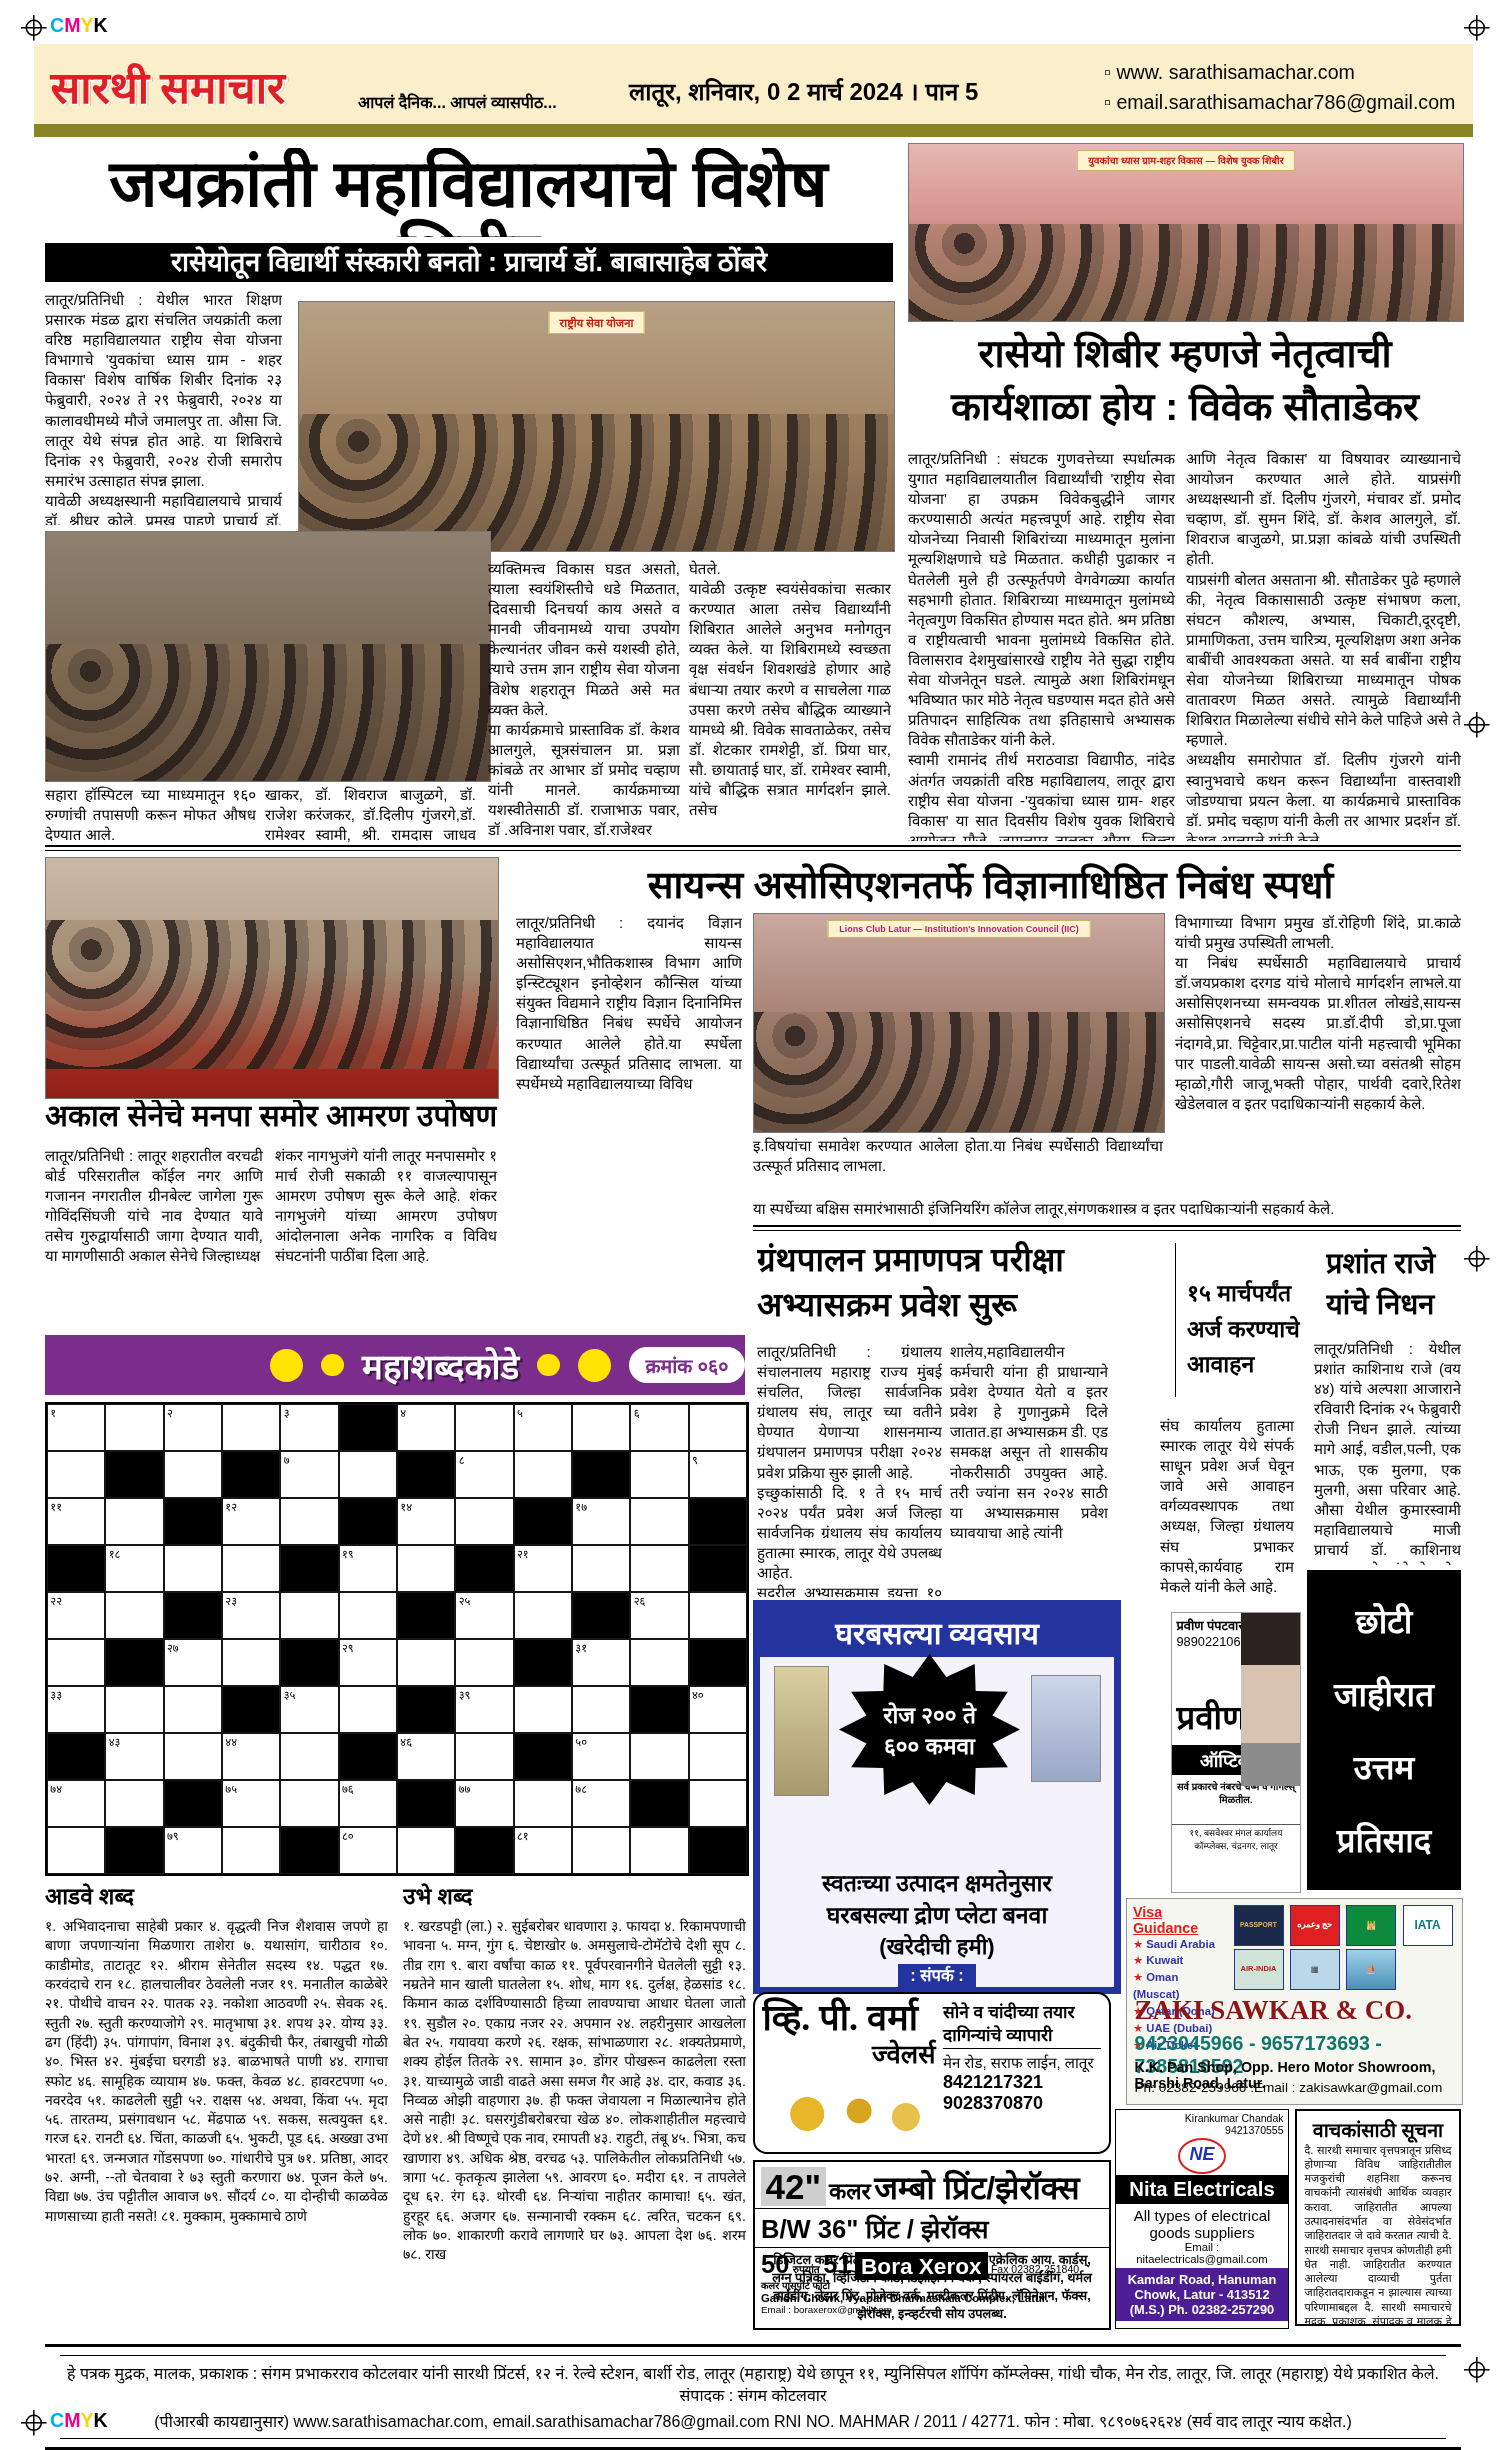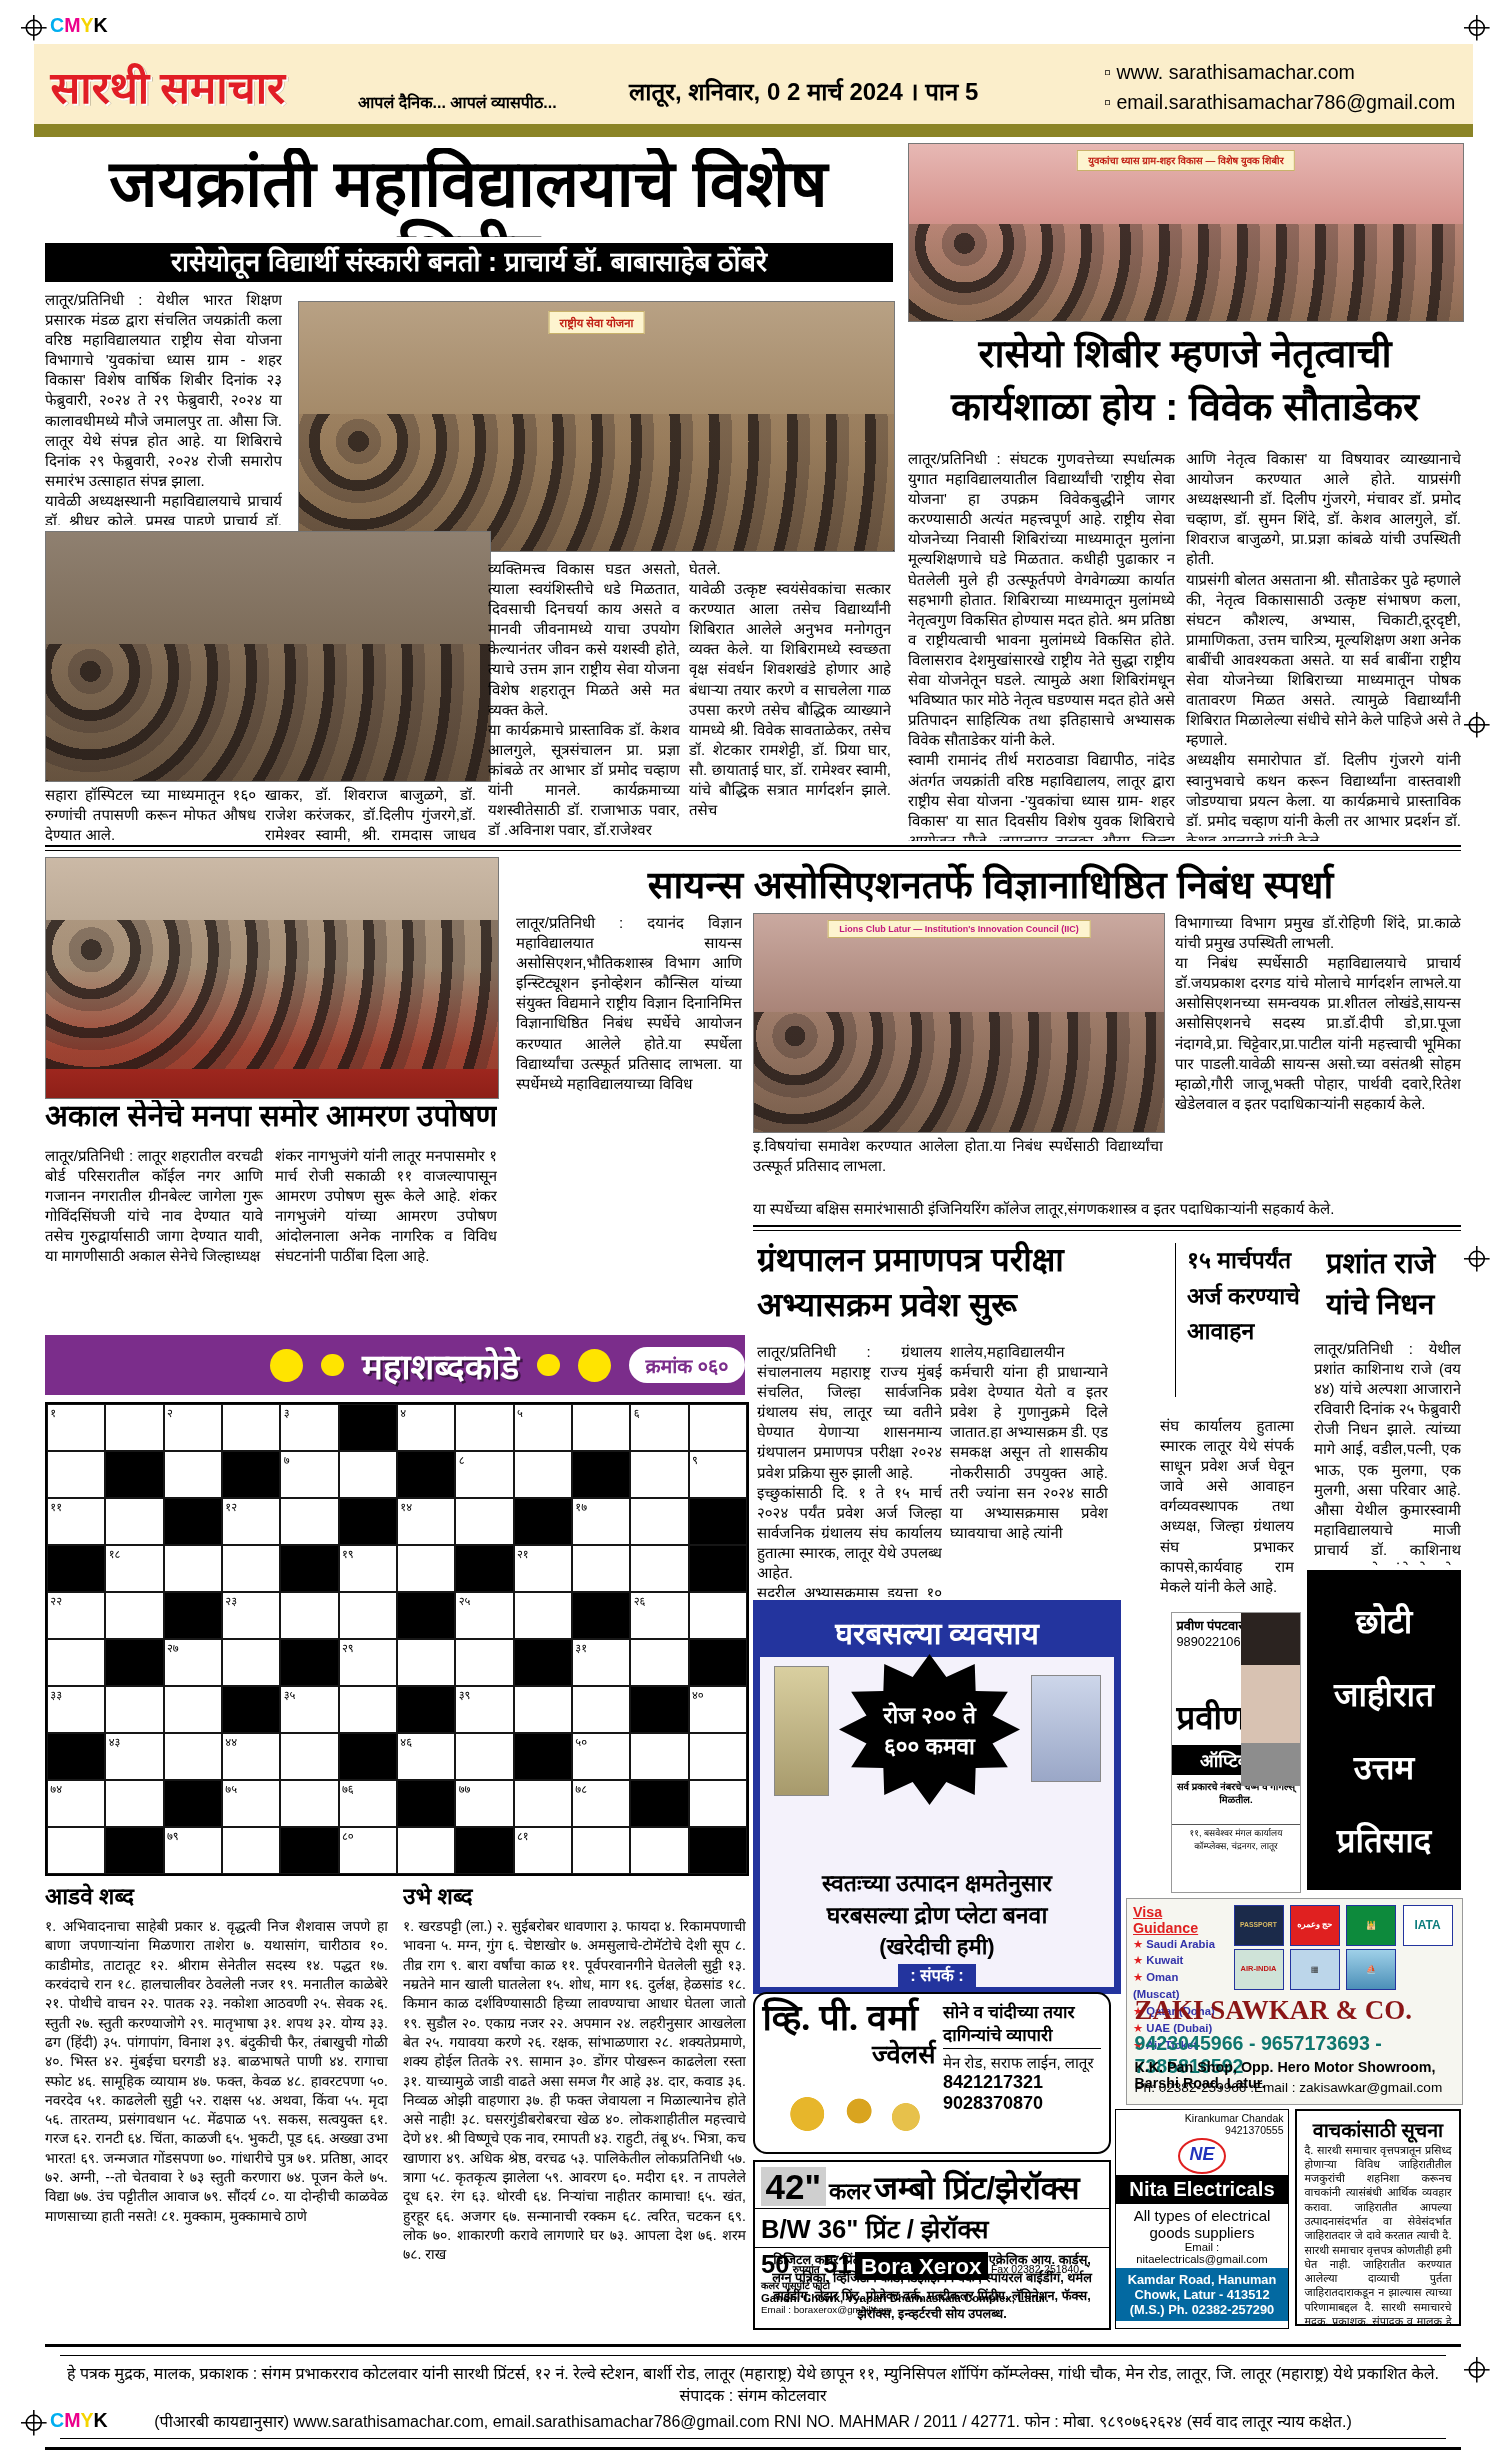--- a/index.html
+++ b/index.html
@@ -149,21 +149,21 @@
   </div>
   <div class="col" style="left:753px;top:1136px;width:410px;height:60px;">इ.विषयांचा समावेश करण्यात आलेला होता.या निबंध स्पर्धेसाठी विद्यार्थ्यांचा उत्स्फूर्त प्रतिसाद लाभला.</div>
   <div class="col" style="left:1175px;top:913px;width:286px;height:283px;">विभागाच्या विभाग प्रमुख डॉ.रोहिणी शिंदे, प्रा.काळे यांची प्रमुख उपस्थिती लाभली.
 या निबंध स्पर्धेसाठी महाविद्यालयाचे प्राचार्य डॉ.जयप्रकाश दरगड यांचे मोलाचे मार्गदर्शन लाभले.या असोसिएशनच्या समन्वयक प्रा.शीतल लोखंडे,सायन्स असोसिएशनचे सदस्य प्रा.डॉ.दीपी डो,प्रा.पूजा नंदागवे,प्रा. चिट्टेवार,प्रा.पाटील यांनी महत्त्वाची भूमिका पार पाडली.यावेळी सायन्स असो.च्या वसंतश्री सोहम म्हाळो,गौरी जाजू,भक्ती पोहार, पार्थवी दवारे,रितेश खेडेलवाल व इतर पदाधिकाऱ्यांनी सहकार्य केले.</div>
   <div class="col" style="left:753px;top:1199px;width:708px;height:22.6px;white-space:nowrap;">या स्पर्धेच्या बक्षिस समारंभासाठी इंजिनियरिंग कॉलेज लातूर,संगणकशास्त्र व इतर पदाधिकाऱ्यांनी सहकार्य केले.</div>
 
   <div class="rule-d" style="left:753px;top:1225px;width:708px;"></div>
 
   <div class="headline" style="left:757px;top:1238px;width:410px;height:95px;font-size:33px;line-height:1.35;">ग्रंथपालन प्रमाणपत्र परीक्षा अभ्यासक्रम प्रवेश सुरू</div>
   <div class="vrule" style="left:1175px;top:1243px;height:154px;"></div>
-  <div class="headline" style="left:1187px;top:1243px;width:113px;height:157px;font-size:23px;line-height:1.55;">१५ मार्चपर्यंत अर्ज करण्याचे आवाहन</div>
+  <div class="headline" style="left:1187px;top:1276px;width:113px;height:157px;font-size:23px;line-height:1.55;">१५ मार्चपर्यंत अर्ज करण्याचे आवाहन</div>
   <div class="headline" style="left:1326px;top:1243px;width:136px;height:89px;font-size:29px;line-height:1.4;">प्रशांत राजे यांचे निधन</div>
 
   <div class="col" style="left:757px;top:1342px;width:185px;height:255px;">लातूर/प्रतिनिधी : ग्रंथालय संचालनालय महाराष्ट्र राज्य मुंबई संचलित, जिल्हा सार्वजनिक ग्रंथालय संघ, लातूर च्या वतीने घेण्यात येणाऱ्या शासनमान्य ग्रंथपालन प्रमाणपत्र परीक्षा २०२४ प्रवेश प्रक्रिया सुरु झाली आहे.
 इच्छुकांसाठी दि. १ ते १५ मार्च २०२४ पर्यंत प्रवेश अर्ज जिल्हा सार्वजनिक ग्रंथालय संघ कार्यालय हुतात्मा स्मारक, लातूर येथे उपलब्ध आहेत.
 सदरील अभ्यासक्रमास इयत्ता १० वी उत्तीर्ण अशी पात्रता असून ग्रंथालयीन कर्मचाऱ्यांना प्रवेशास प्राधान्य देण्यात येते. याशिवाय</div>
   <div class="col" style="left:950px;top:1342px;width:158px;height:255px;">शालेय,महाविद्यालयीन कर्मचारी यांना ही प्राधान्याने प्रवेश देण्यात येतो व इतर प्रवेश हे गुणानुक्रमे दिले जातात.हा अभ्यासक्रम डी. एड समकक्ष असून तो शासकीय नोकरीसाठी उपयुक्त आहे. तरी ज्यांना सन २०२४ साठी या अभ्यासक्रमास प्रवेश घ्यावयाचा आहे त्यांनी</div>
   <div class="col" style="left:1160px;top:1416px;width:134px;height:181px;">संघ कार्यालय हुतात्मा स्मारक लातूर येथे संपर्क साधून प्रवेश अर्ज घेवून जावे असे आवाहन वर्गव्यवस्थापक तथा अध्यक्ष, जिल्हा ग्रंथालय संघ प्रभाकर कापसे,कार्यवाह राम मेकले यांनी केले आहे.</div>
   <div class="col" style="left:1314px;top:1339px;width:147px;height:226px;">लातूर/प्रतिनिधी : येथील प्रशांत काशिनाथ राजे (वय ४४) यांचे अल्पशा आजाराने रविवारी दिनांक २५ फेब्रुवारी रोजी निधन झाले. त्यांच्या मागे आई, वडील,पत्नी, एक भाऊ, एक मुलगा, एक मुलगी, असा परिवार आहे. औसा येथील कुमारस्वामी महाविद्यालयाचे माजी प्राचार्य डॉ. काशिनाथ गुराप्पा राजे यांचे ते ज्येष्ठ चिरंजीव होत.ते सध्या पंचायत समिती चाकूर येथे ग्रामसेवक पदावर कार्यरत होते.</div>
 
   <div class="cw-banner" style="left:45px;top:1335px;width:700px;height:60px;">
@@ -484,21 +484,21 @@
     </div>
   </div>
 
   <div class="abs" style="left:1115px;top:2109px;width:172px;height:218px;border:1.5px solid #000;background:#fff;overflow:hidden;">
     <div style="font-size:10.5px;text-align:right;padding:2.3px 4.5px 0;">Kirankumar Chandak</div>
     <div style="font-size:10.5px;text-align:right;padding:0 4.5px;">9421370555</div>
     <div style="width:44px;height:32px;border:2.3px solid #e02020;border-radius:50%;color:#2233bb;font-weight:bold;font-style:italic;font-size:18px;text-align:center;line-height:29px;margin:1.5px auto;">NE</div>
     <div style="background:#000;color:#fff;font-size:20.3px;font-weight:bold;text-align:center;padding:3px 0;">Nita Electricals</div>
     <div style="font-size:15px;text-align:center;padding:3px 4.5px 0;">All types of electrical goods suppliers</div>
     <div style="font-size:11.3px;text-align:center;padding:0 3px 3px;">Email : nitaelectricals@gmail.com</div>
-    <div style="background:#0369a1;color:#fff;font-size:12.8px;font-weight:bold;text-align:center;padding:3.8px 3px;">Kamdar Road, Hanuman Chowk, Latur - 413512 (M.S.) Ph. 02382-257290</div>
+    <div style="background:#4c1d95;color:#fff;font-size:12.8px;font-weight:bold;text-align:center;padding:3.8px 3px;">Kamdar Road, Hanuman Chowk, Latur - 413512 (M.S.) Ph. 02382-257290</div>
   </div>
 
   <div class="abs" style="left:1295px;top:2109px;width:166px;height:217px;border:2.3px solid #000;background:#fff;padding:4.5px 7.5px;overflow:hidden;box-sizing:border-box;">
     <div style="font-size:19.6px;font-weight:bold;text-align:center;">वाचकांसाठी सूचना</div>
     <div class="small-c" style="text-align:justify;font-size:11px;">दै. सारथी समाचार वृत्तपत्रातून प्रसिध्द होणाऱ्या विविध जाहिरातीतील मजकुरांची शहनिशा करूनच वाचकांनी त्यासंबंधी आर्थिक व्यवहार करावा. जाहिरातीत आपल्या उत्पादनासंदर्भात वा सेवेसंदर्भात जाहिरातदार जे दावे करतात त्याची दै. सारथी समाचार वृत्तपत्र कोणतीही हमी घेत नाही. जाहिरातीत करण्यात आलेल्या दाव्याची पुर्तता जाहिरातदाराकडून न झाल्यास त्याच्या परिणामाबद्दल दै. सारथी समाचारचे मुद्रक, प्रकाशक, संपादक व मालक हे जबाबदार राहणार नाहीत, याची कृपया वाचकांनी नोंद घ्यावी.</div>
   </div>
 
   <div class="footer-box" style="left:45px;top:2344px;width:1386px;">
     <div class="footer-inner">
       <div style="font-size:16px;">हे पत्रक मुद्रक, मालक, प्रकाशक : संगम प्रभाकरराव कोटलवार यांनी सारथी प्रिंटर्स, १२ नं. रेल्वे स्टेशन, बार्शी रोड, लातूर (महाराष्ट्र) येथे छापून ११, म्युनिसिपल शॉपिंग कॉम्प्लेक्स, गांधी चौक, मेन रोड, लातूर, जि. लातूर (महाराष्ट्र) येथे प्रकाशित केले. संपादक : संगम कोटलवार</div>

